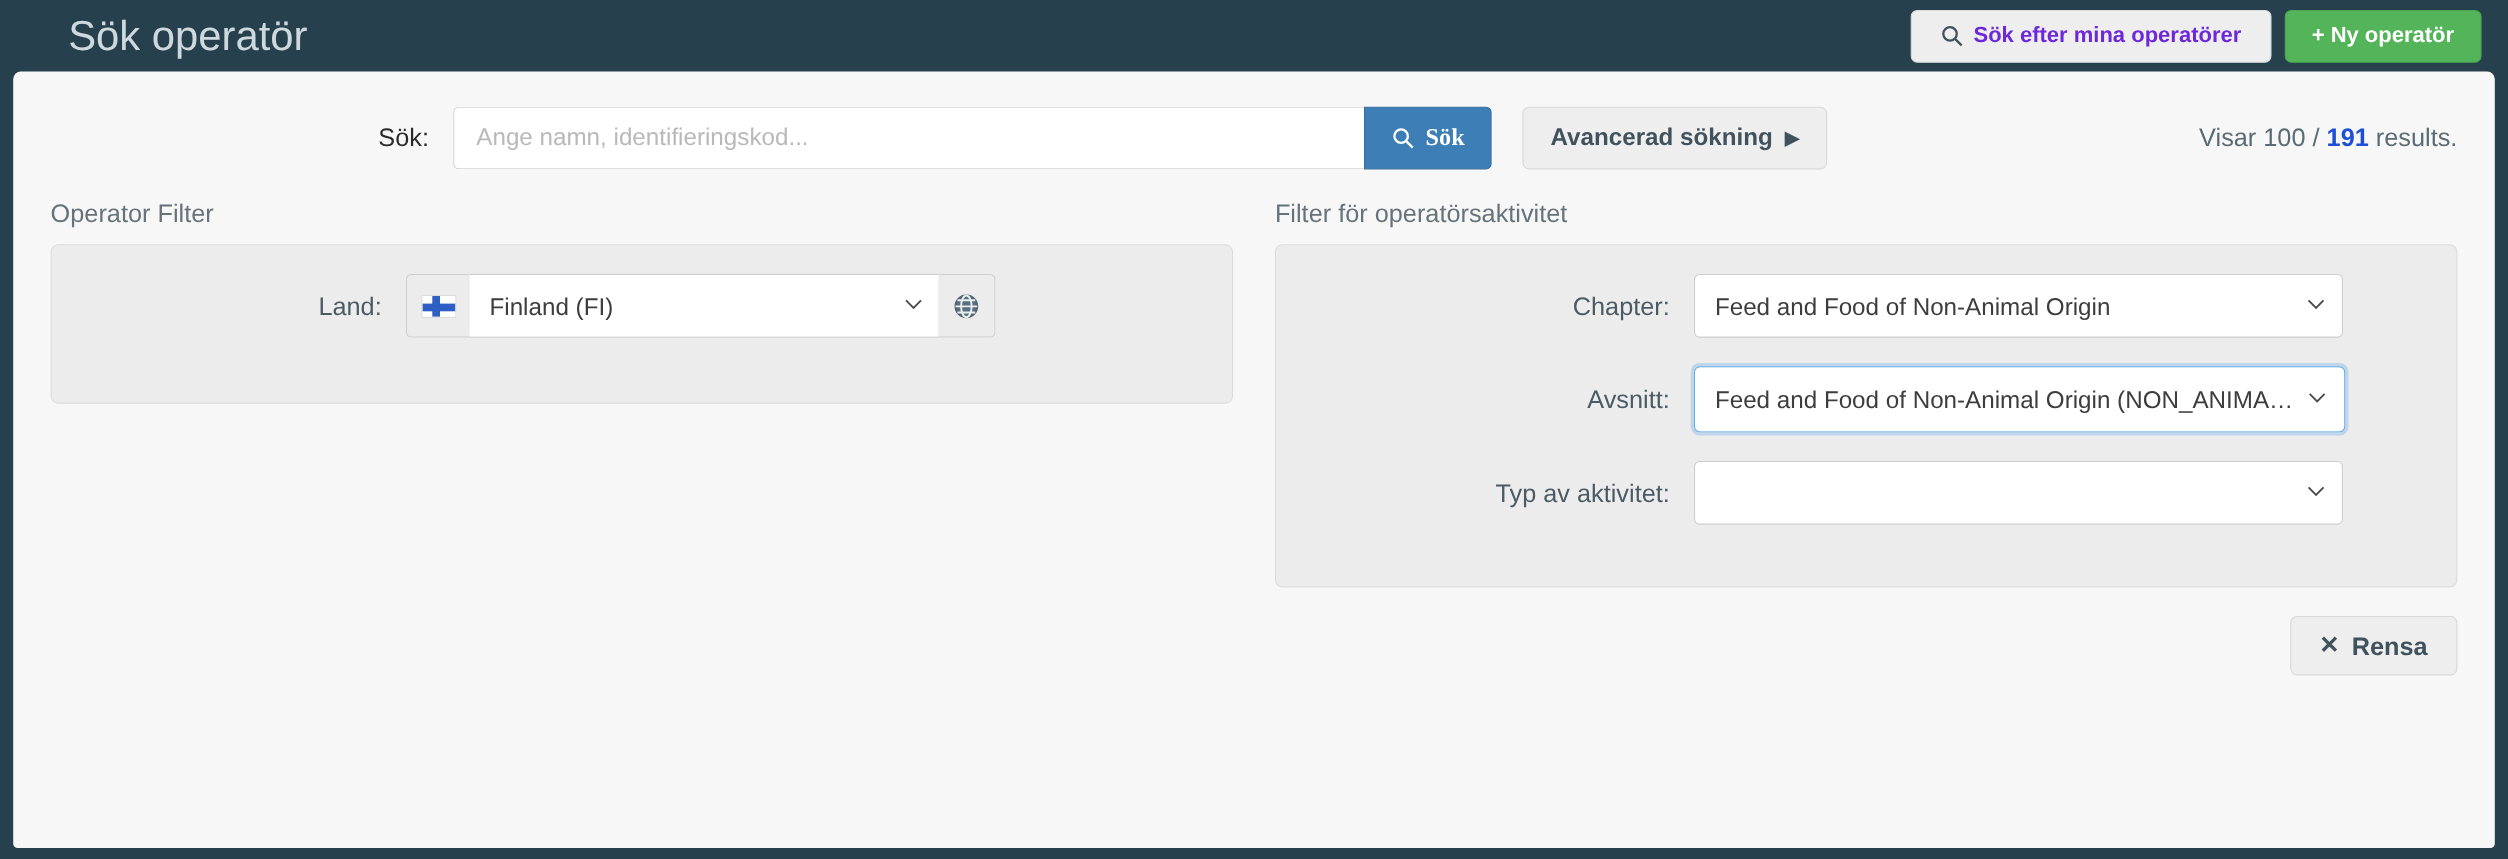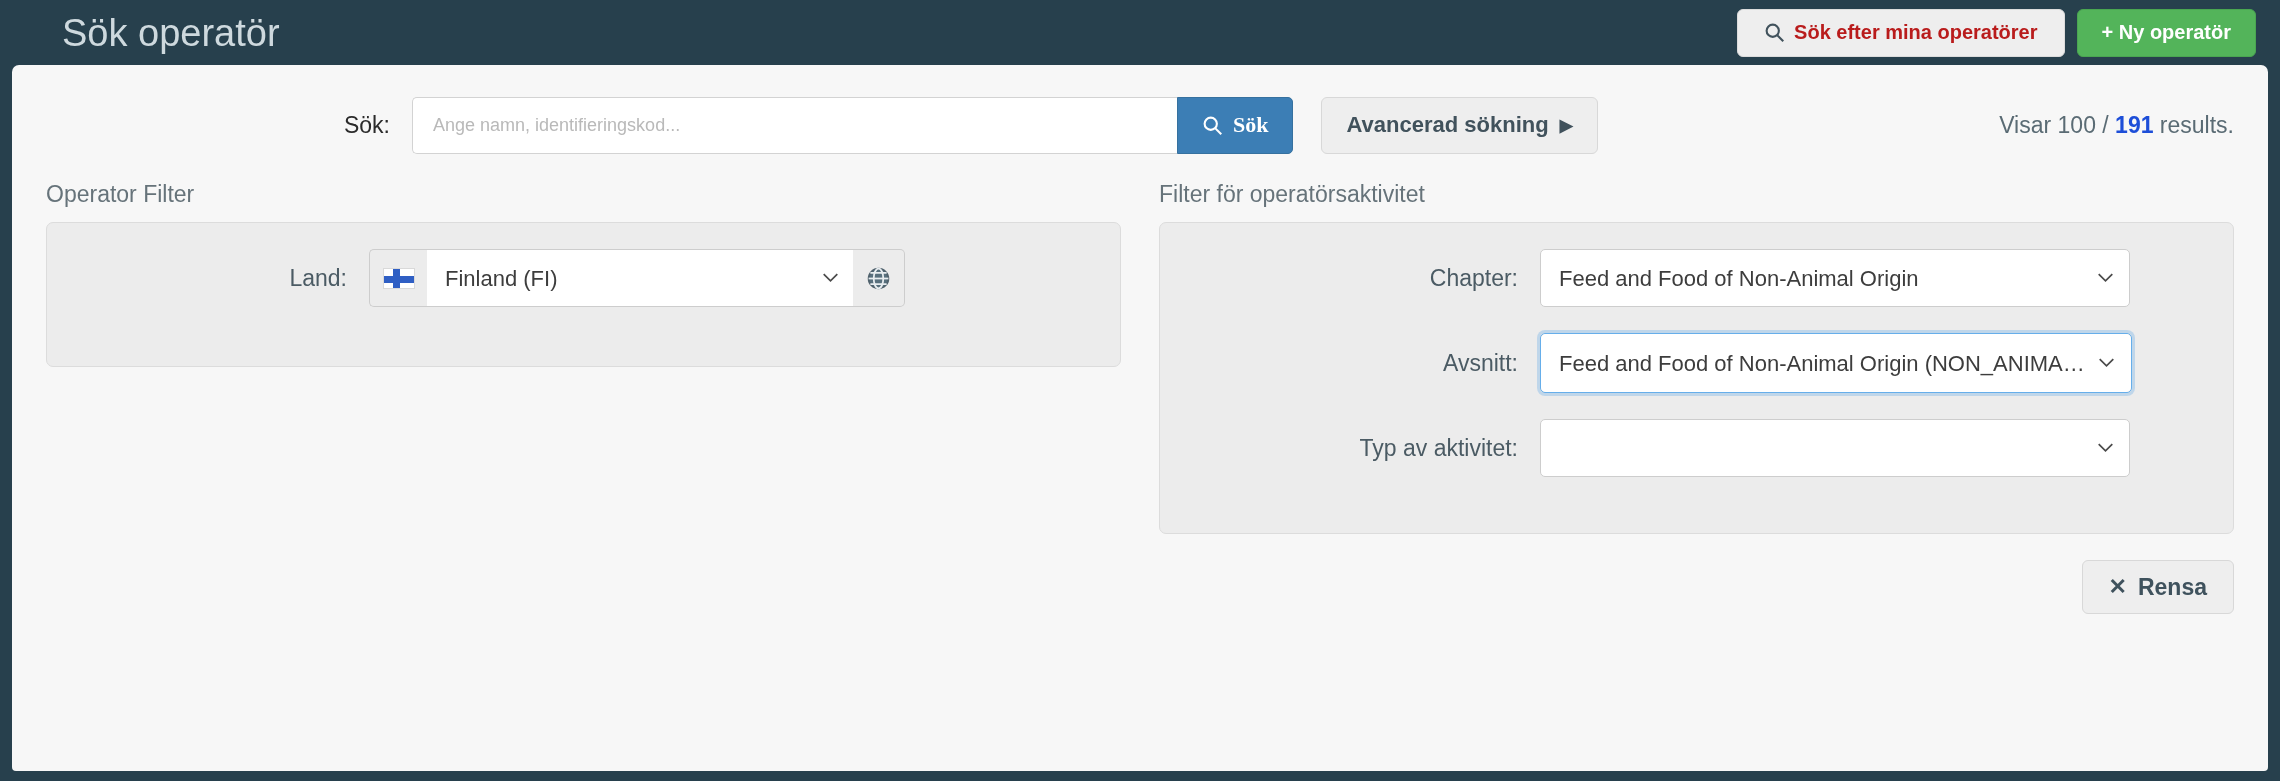--- a/index.html
+++ b/index.html
@@ -44,21 +44,21 @@
     border-radius: 6px;
     font-size: 20px;
     font-weight: bold;
     cursor: pointer;
     border: 1px solid transparent;
     white-space: nowrap;
     font-family: "Liberation Sans", sans-serif;
   }
   .btn-light {
     background: #eeeeee;
-    color: #b91c1c;
+    color: #6d28d9;
     border-color: #dcdcdc;
     padding: 12px 26px;
     height: 48px;
     justify-content: space-between;
   }
   .btn-green {
     background: #53b45a;
     color: #ffffff;
     border-color: #4aa651;
     padding: 12px 24px;
@@ -95,27 +95,27 @@
     font-size: 23px;
     color: #2b2b2b;
     font-weight: 400;
   }
   .input-group {
     display: flex;
     align-items: stretch;
     height: 57px;
   }
   .search-input {
-    width: 765px;
+    width: 828px;
     height: 57px;
     border: 1px solid #d3d3d3;
     border-right: none;
     border-radius: 5px 0 0 5px;
     background: #ffffff;
-    font-size: 18px;
+    font-size: 22px;
     color: #333;
     padding: 0 20px;
     outline: none;
     font-family: "Liberation Sans", sans-serif;
   }
   .search-input::placeholder { color: #b9b9b9; }
   .btn-search {
     background: #3c7eb5;
     color: #fff;
     border: 1px solid #36719f;

